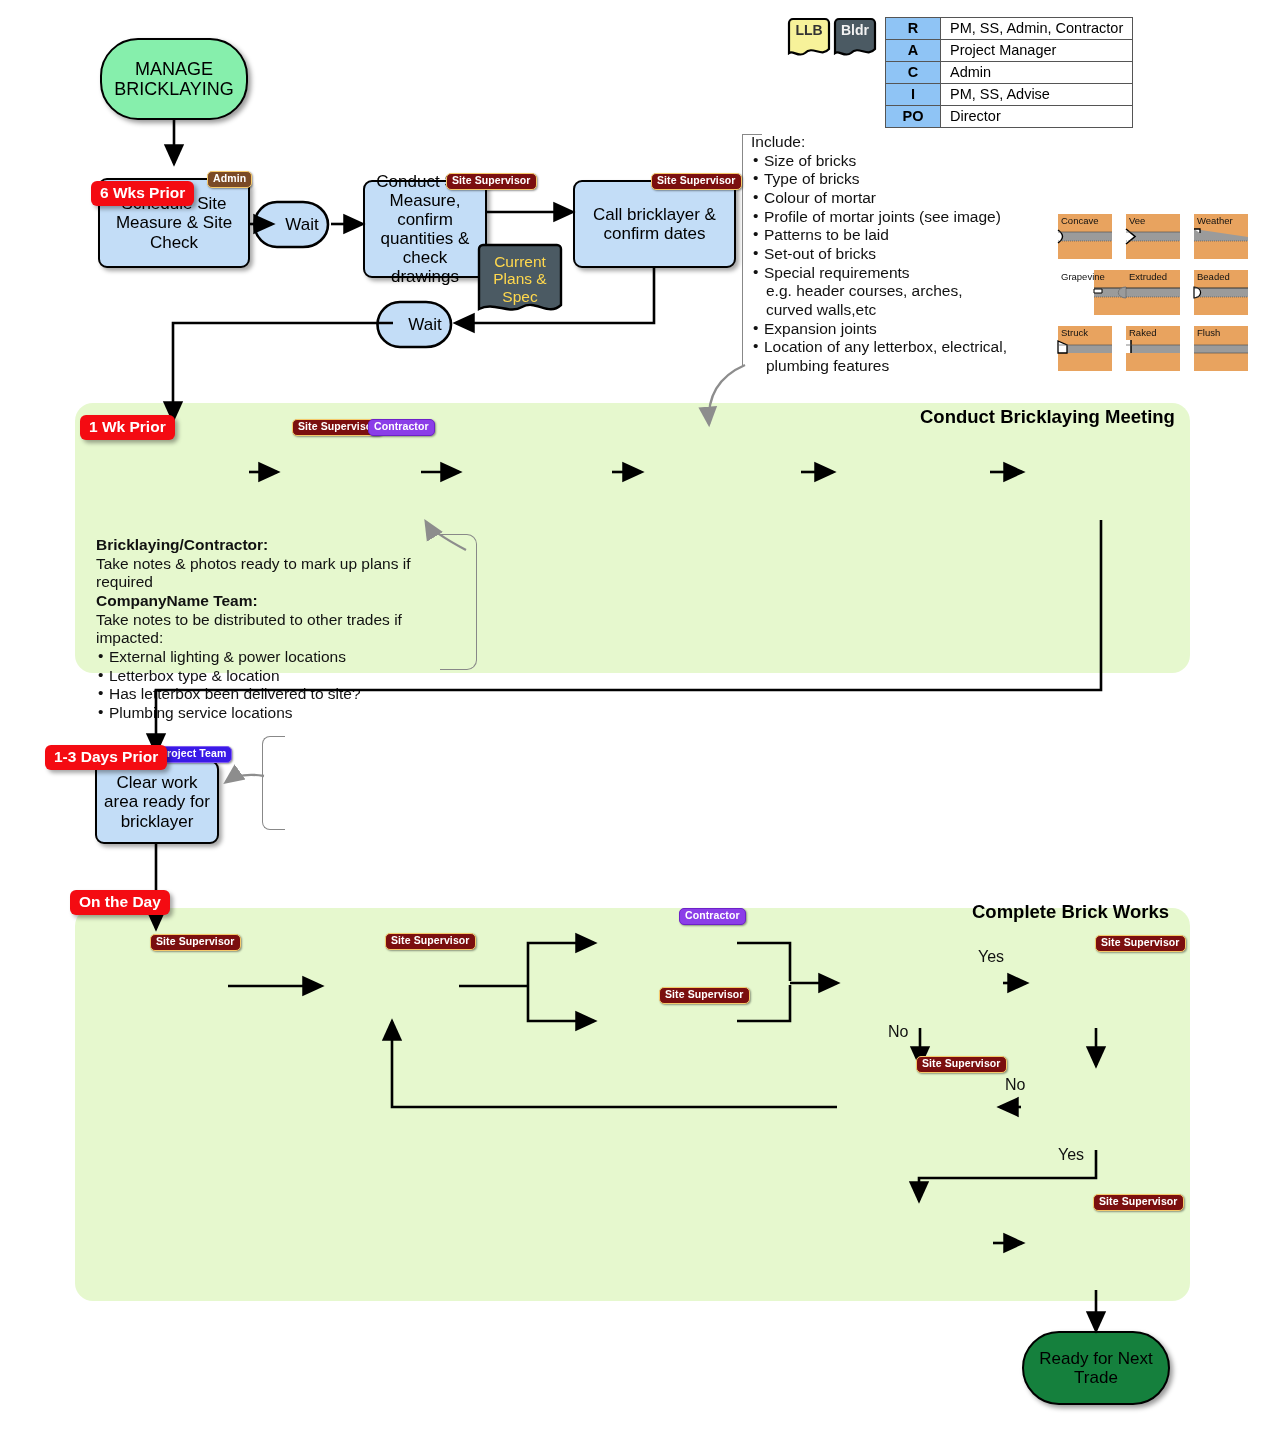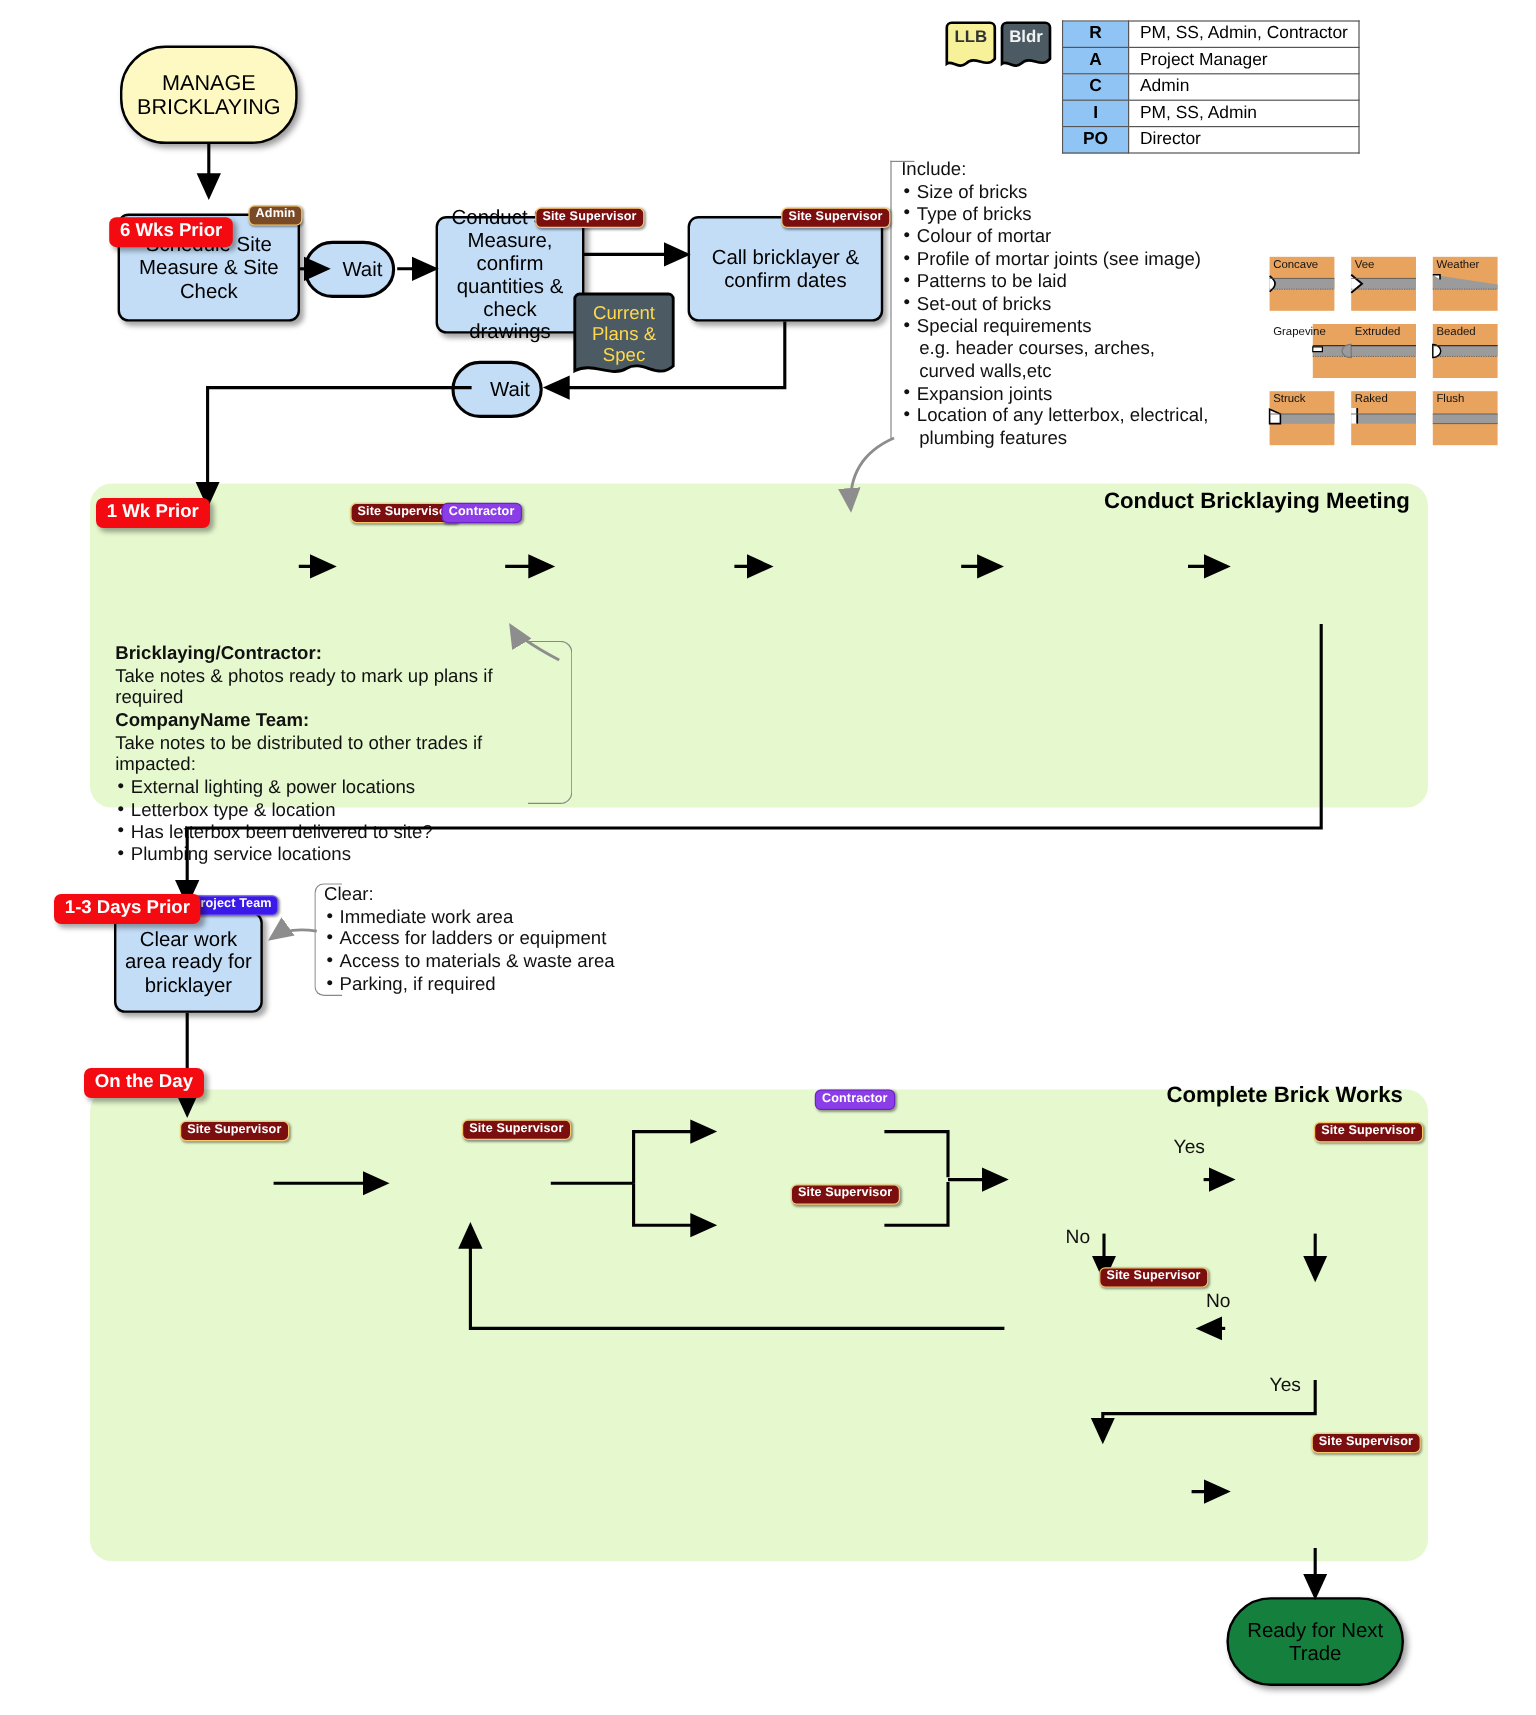--- a/index.html
+++ b/index.html
@@ -9,21 +9,21 @@
   
   .node{
     position:absolute;box-sizing:border-box;
     background:#c3ddf7;border:2.5px solid #000;border-radius:9px;
     display:flex;align-items:center;justify-content:center;text-align:center;
     font-size:17px;line-height:1.12;color:#000;
     box-shadow:3px 3px 4px rgba(0,0,0,.35);
     padding:3px 4px;
   }
   .node.terminator{border-radius:38px;box-shadow:3px 3px 5px rgba(0,0,0,.4);}
-  .node.start{background:#fef9c3;font-size:18px;}
+  .node.start{background:#86efac;font-size:18px;}
   .node.end{background:#15803d;font-size:17px;}
 
   
   .diamond{position:absolute;box-sizing:border-box;}
   .diamond .dshape{position:absolute;inset:0;}
   .diamond .dlabel{position:absolute;inset:0;display:flex;align-items:center;
     justify-content:center;text-align:center;font-size:17px;line-height:1.12;color:#000;}
 
   
   .wait{position:absolute;box-sizing:border-box;}
@@ -424,29 +424,20 @@
     <div><b data-name="meeting-note-heading-2">CompanyName Team:</b></div>
     <div data-name="meeting-note-line-2">Take notes to be distributed to other trades if impacted:</div>
     <ul data-name="meeting-note-list">
       <li data-name="list-item">External lighting &amp; power locations</li>
       <li data-name="list-item">Letterbox type &amp; location</li>
       <li data-name="list-item">Has letterbox been delivered to site?</li>
       <li data-name="list-item">Plumbing service locations</li>
     </ul>
   </div>
 
-  <div class="txt" data-name="clear-note" style="left:270px;top:737px;width:280px;">
-    <div data-name="clear-note-heading">Clear:</div>
-    <ul data-name="clear-note-list">
-      <li data-name="list-item">Immediate work area</li>
-      <li data-name="list-item">Access for ladders or equipment</li>
-      <li data-name="list-item">Access to materials &amp; waste area</li>
-      <li data-name="list-item">Parking, if required</li>
-    </ul>
-  </div>
 
   <div class="legendtag" data-name="legend-tag-llb" style="left:787px;top:18px;width:44px;height:40px;color:#333;">
     <svg class="lt-svg" viewBox="0 0 44 40" preserveAspectRatio="none">
       <path d="M2,5 A4,4 0 0 1 6,1 L38,1 A4,4 0 0 1 42,5 L42,31
                C34,40 26,27 18,35 C12,40 6,32 2,35 z" fill="#f7f29a" stroke="#000" stroke-width="2.2"></path>
     </svg>
     <span data-name="legend-tag-label">LLB</span>
   </div>
   <div class="legendtag" data-name="legend-tag-bldr" style="left:833px;top:18px;width:44px;height:40px;color:#f2f2f2;">
     <svg class="lt-svg" viewBox="0 0 44 40" preserveAspectRatio="none">
@@ -465,21 +456,21 @@
       <tr data-name="table-row">
         <td class="k" data-name="raci-key">A</td>
         <td class="v" data-name="raci-value">Project Manager</td>
       </tr>
       <tr data-name="table-row">
         <td class="k" data-name="raci-key">C</td>
         <td class="v" data-name="raci-value">Admin</td>
       </tr>
       <tr data-name="table-row">
         <td class="k" data-name="raci-key">I</td>
-        <td class="v" data-name="raci-value">PM, SS, Admin</td>
+        <td class="v" data-name="raci-value">PM, SS, Advise</td>
       </tr>
       <tr data-name="table-row">
         <td class="k" data-name="raci-key">PO</td>
         <td class="v" data-name="raci-value">Director</td>
       </tr>
     </tbody>
   </table>
 
   <div class="jointgrid" data-name="mortar-joint-profiles" style="left:1058px;top:214px;width:200px;height:160px;">
 

